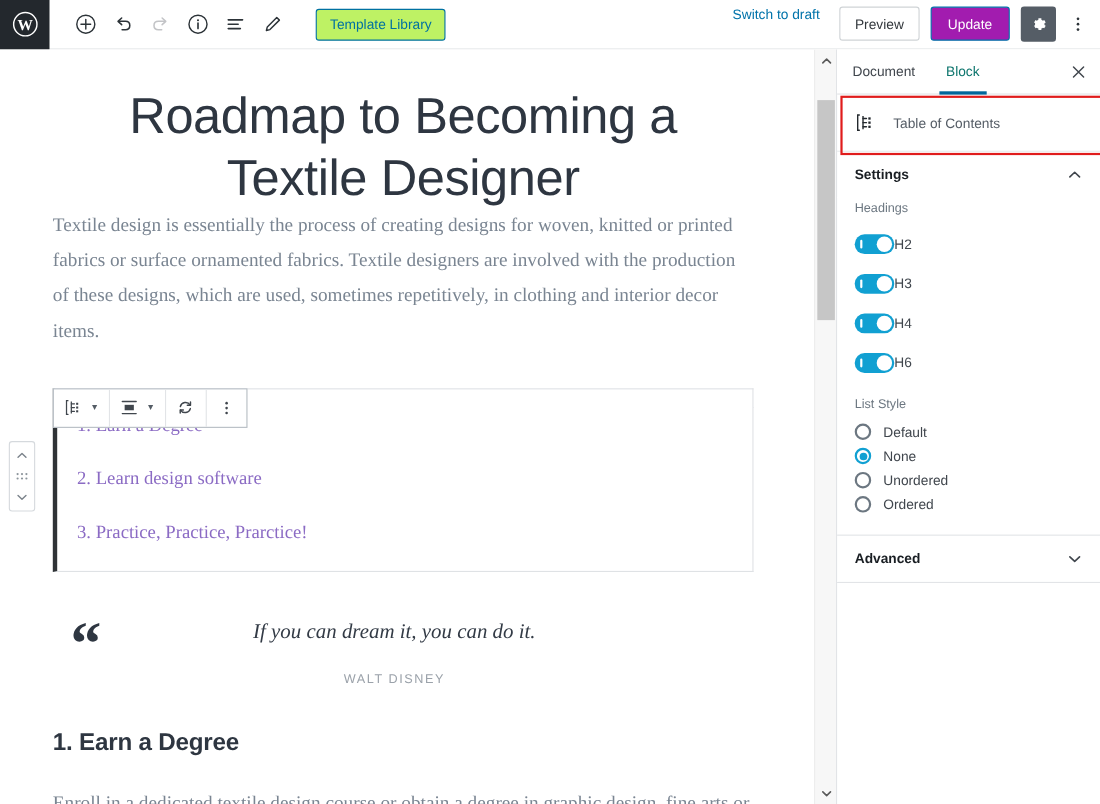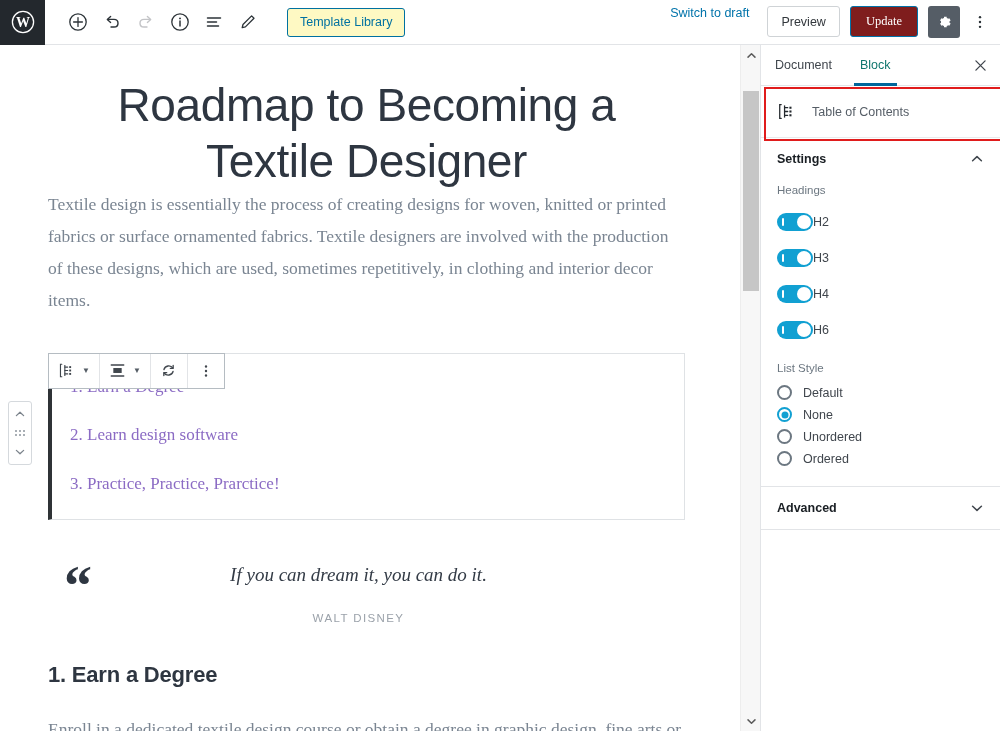--- a/index.html
+++ b/index.html
@@ -33,21 +33,21 @@
     cursor: pointer; background: none; border: none; color: #2c3338;
   }
   .tb-btn.disabled { color: #c3c4c7; }
   .tb-btn svg { display: block; }
 
   .template-library-btn {
     margin-left: 22px;
     height: 29px; padding: 0 12px;
     border: 1px solid #0071a1;
     border-radius: 3px;
-    background: #fef9c3;
+    background: #bef264;
     color: #0071a1;
     font-size: 12.5px;
     font-family: "Liberation Sans", sans-serif;
     display: flex; align-items: center; cursor: pointer;
   }
 
   .tb-right {
     margin-left: auto;
     display: flex; gap: 0;
     padding-right: 6px;
@@ -60,23 +60,23 @@
     height: 31px; padding: 0 13px;
     border: 1px solid #cfd3d6; border-radius: 3px;
     background: #fff; color: #32373c; font-size: 12.5px;
     display: flex; align-items: center; cursor: pointer;
     font-family: "Liberation Sans", sans-serif;
   }
   .update-btn {
     margin-left: 10px;
     height: 31px; padding: 0 15px;
     border: 1px solid #0073aa; border-radius: 3px;
-    background: #7f1d1d; color: #fff; font-size: 12.5px;
+    background: #a21caf; color: #fff; font-size: 12.5px;
     display: flex; align-items: center; cursor: pointer;
-    font-family: Liberation Serif, serif;
+    font-family: Liberation Sans, sans-serif;
   }
   .gear-btn {
     margin-left: 10px;
     width: 32px; height: 32px; border-radius: 3px;
     background: #555d66; color: #fff;
     display: flex; align-items: center; justify-content: center;
     cursor: pointer; border: none;
   }
   .kebab-btn {
     margin-left: 6px; width: 28px; height: 32px;

